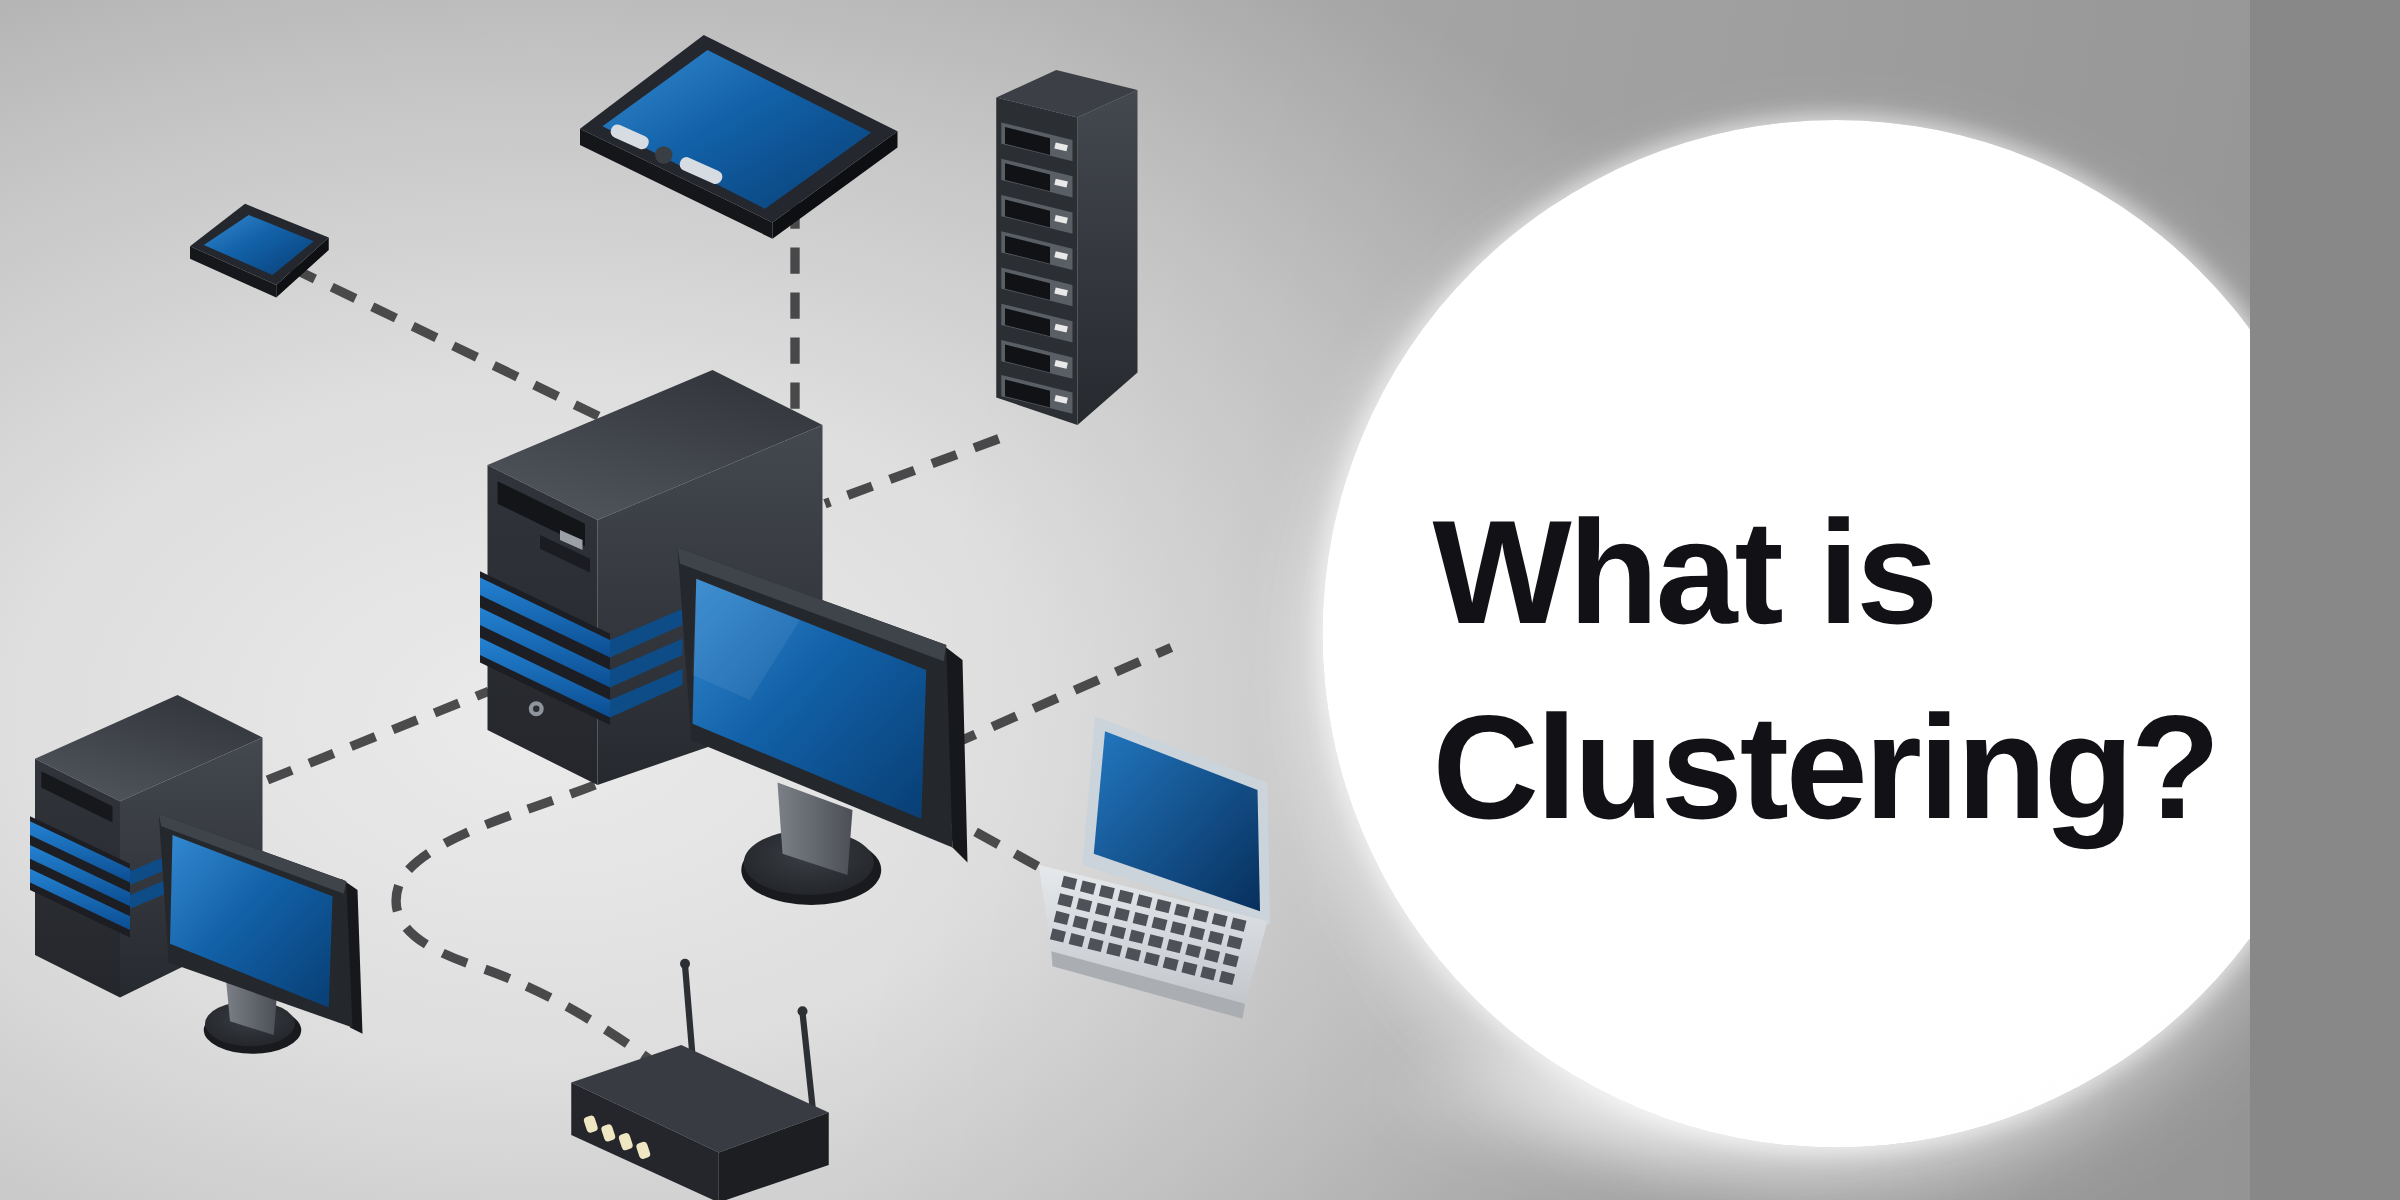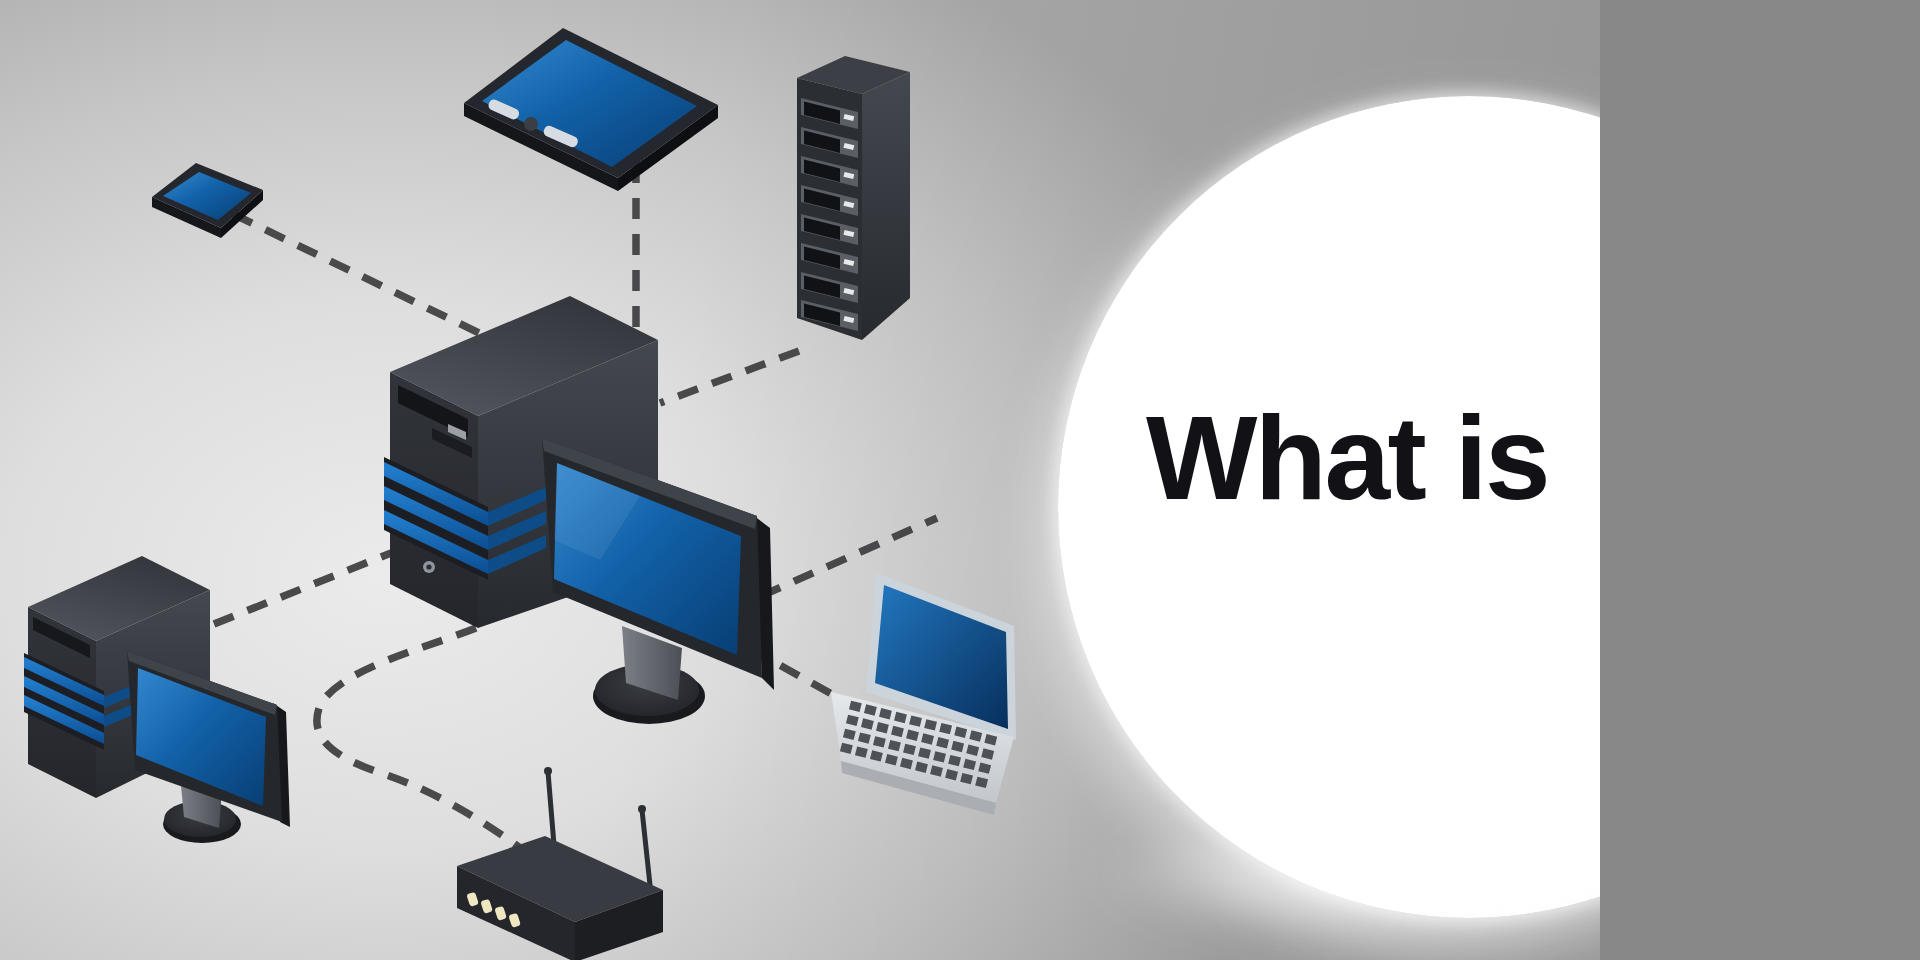--- a/index.html
+++ b/index.html
@@ -1,17 +1,17 @@
 <!DOCTYPE html>
 <html><head>
 <meta charset="utf-8">
 <style>
   html,body{margin:0;padding:0;background:#888;}
   .canvas{
-    position:relative;width:1600px;height:960px;overflow:hidden;
+    position:relative;width:1800px;height:960px;overflow:hidden;
     font-family:"Liberation Sans",sans-serif;
     background:
       linear-gradient(100deg, rgba(0,0,0,0) 42%, rgba(0,0,0,.06) 68%, rgba(0,0,0,.13) 100%),
       radial-gradient(ellipse 62% 75% at 24% 60%, #ebebeb 0%, #dedede 38%, #c6c6c6 70%, #aaaaaa 100%);
   }
   svg.scene{position:absolute;left:0;top:0;}
   .title-circle{
     position:absolute;left:1058px;top:96px;width:822px;height:822px;border-radius:50%;
     background:radial-gradient(circle at 46% 44%, #ffffff 68%, #fdfdfd 84%, #f3f3f3 94%, #ebebeb 100%);
     box-shadow:0 0 16px 5px rgba(255,255,255,.55), 0 30px 70px 8px rgba(255,255,255,.30), -18px 26px 50px rgba(255,255,255,.28);
@@ -203,15 +203,16 @@
   </svg>
 
   <div class="title-circle">
     
     
     
   </div>
 
   <h1 class="page-title">
     <span>What is</span>
+    <span>Clustering?</span>
   </h1>
 
 </div>
 
 </body></html>

